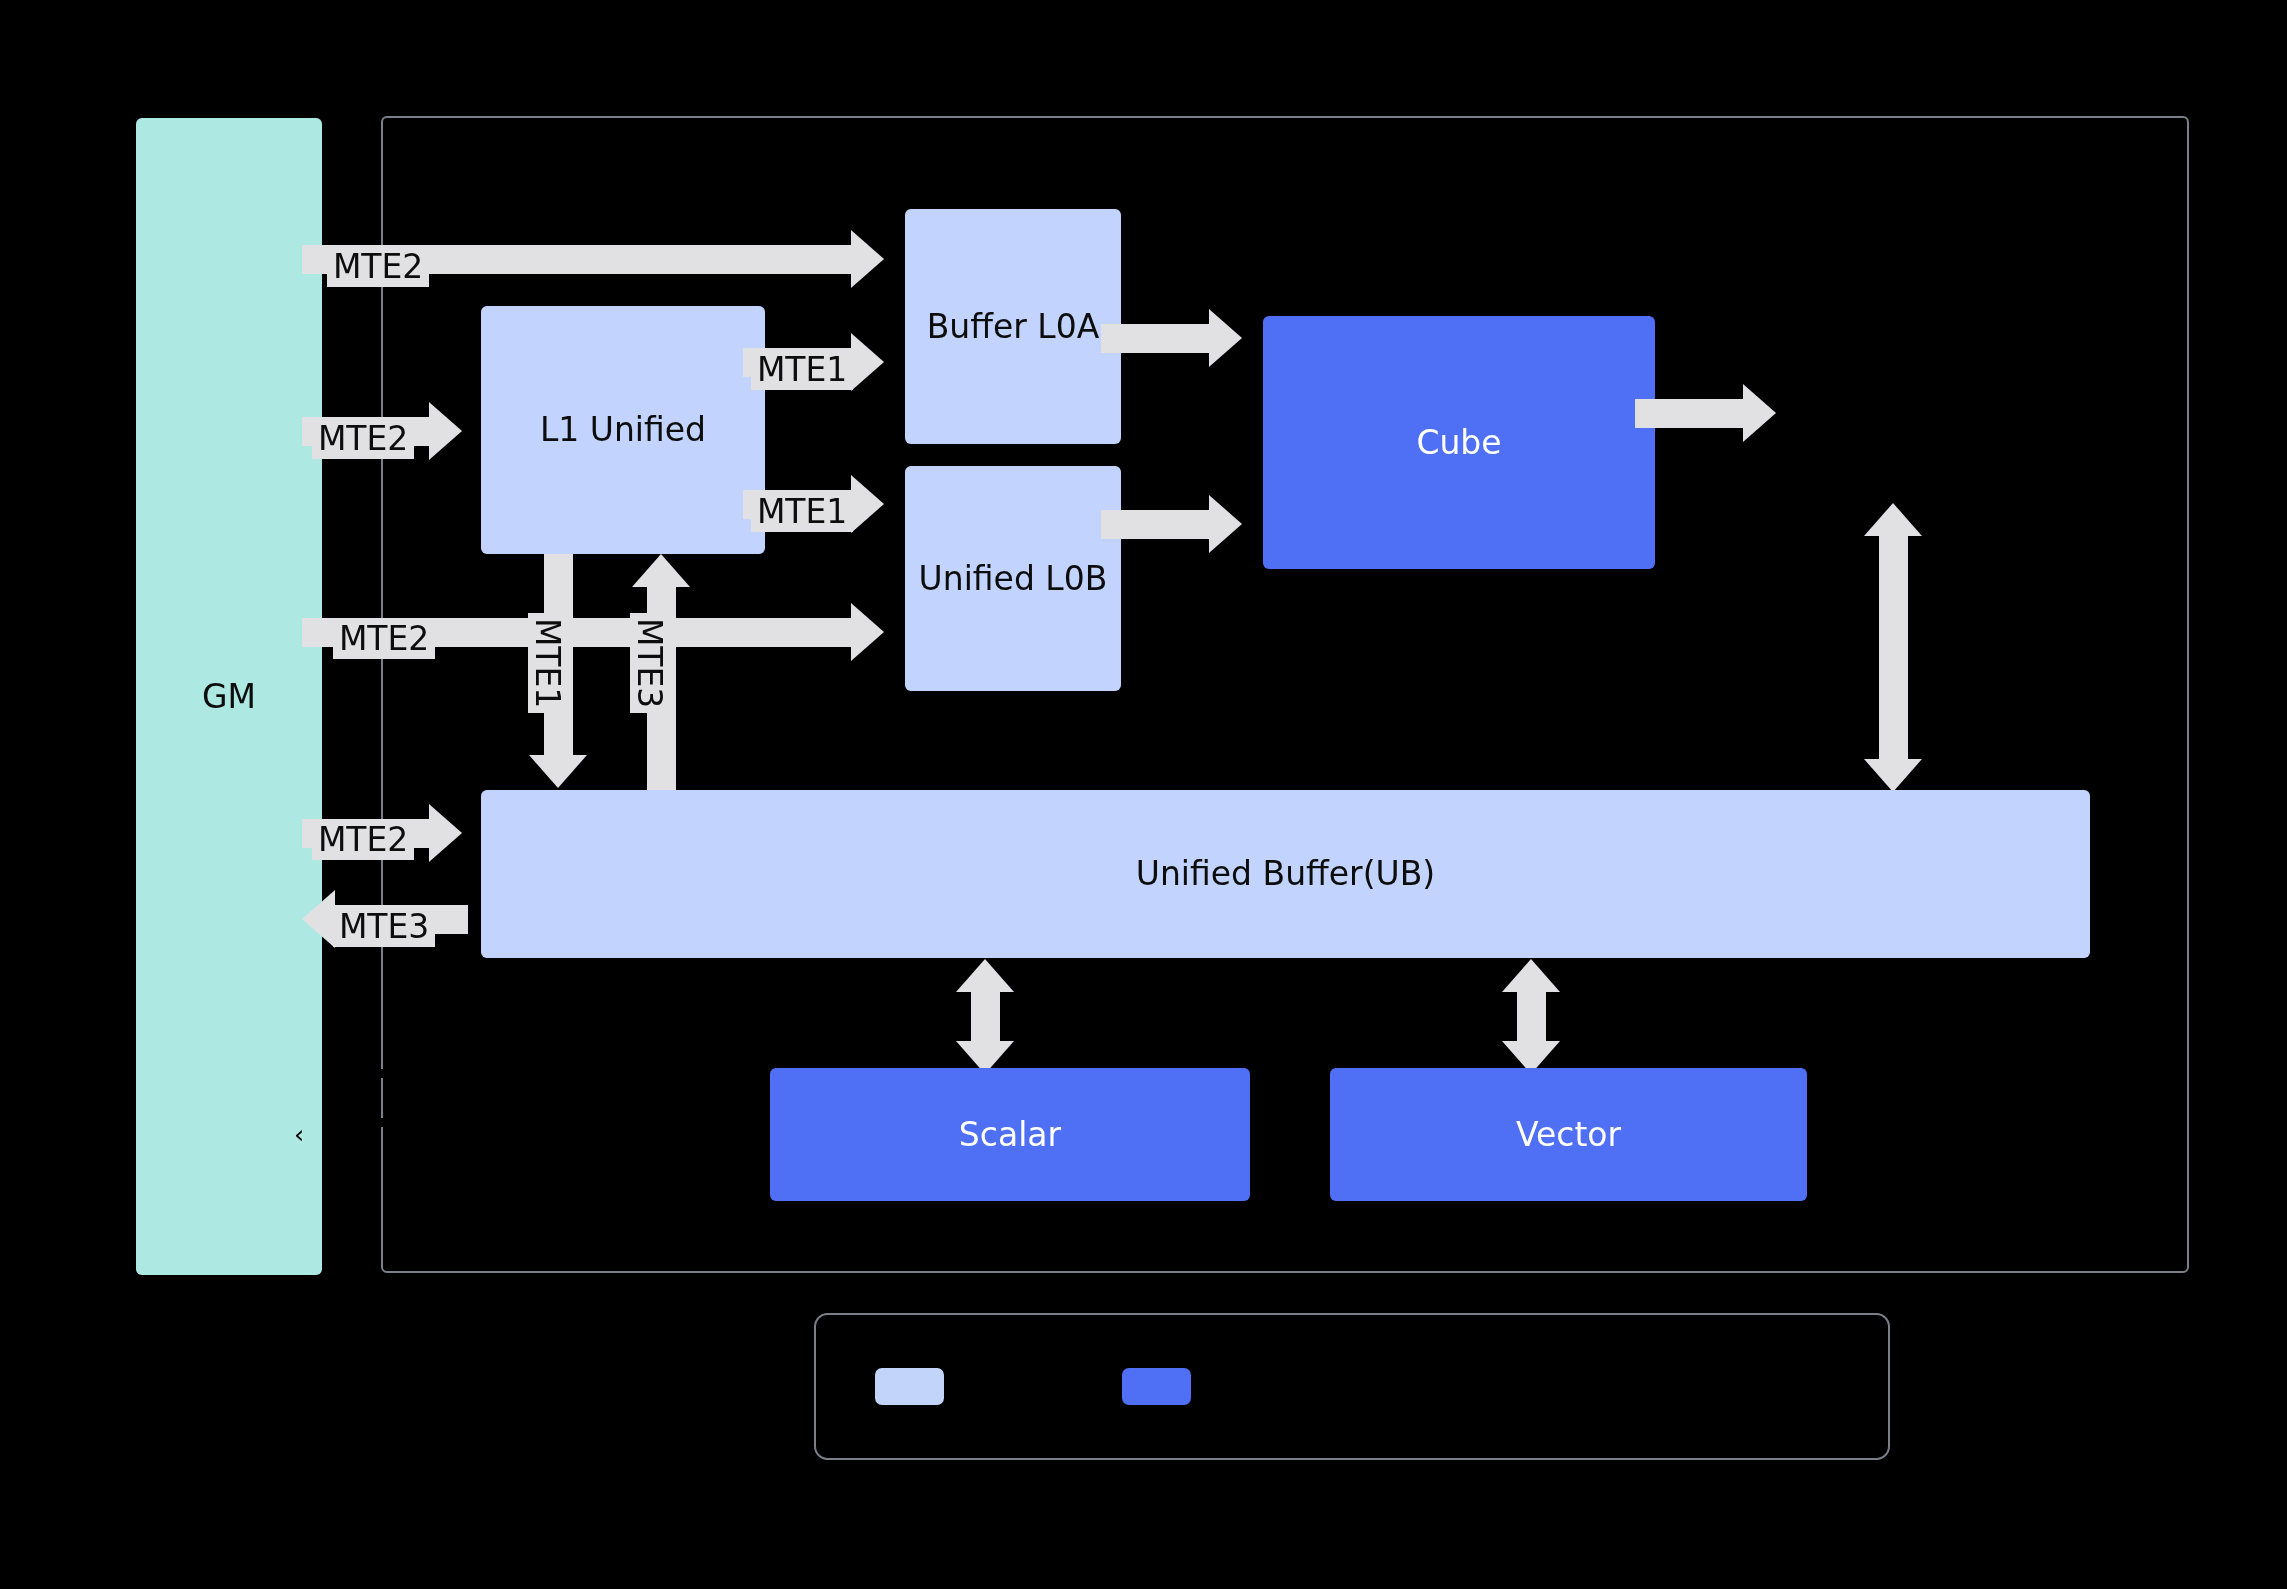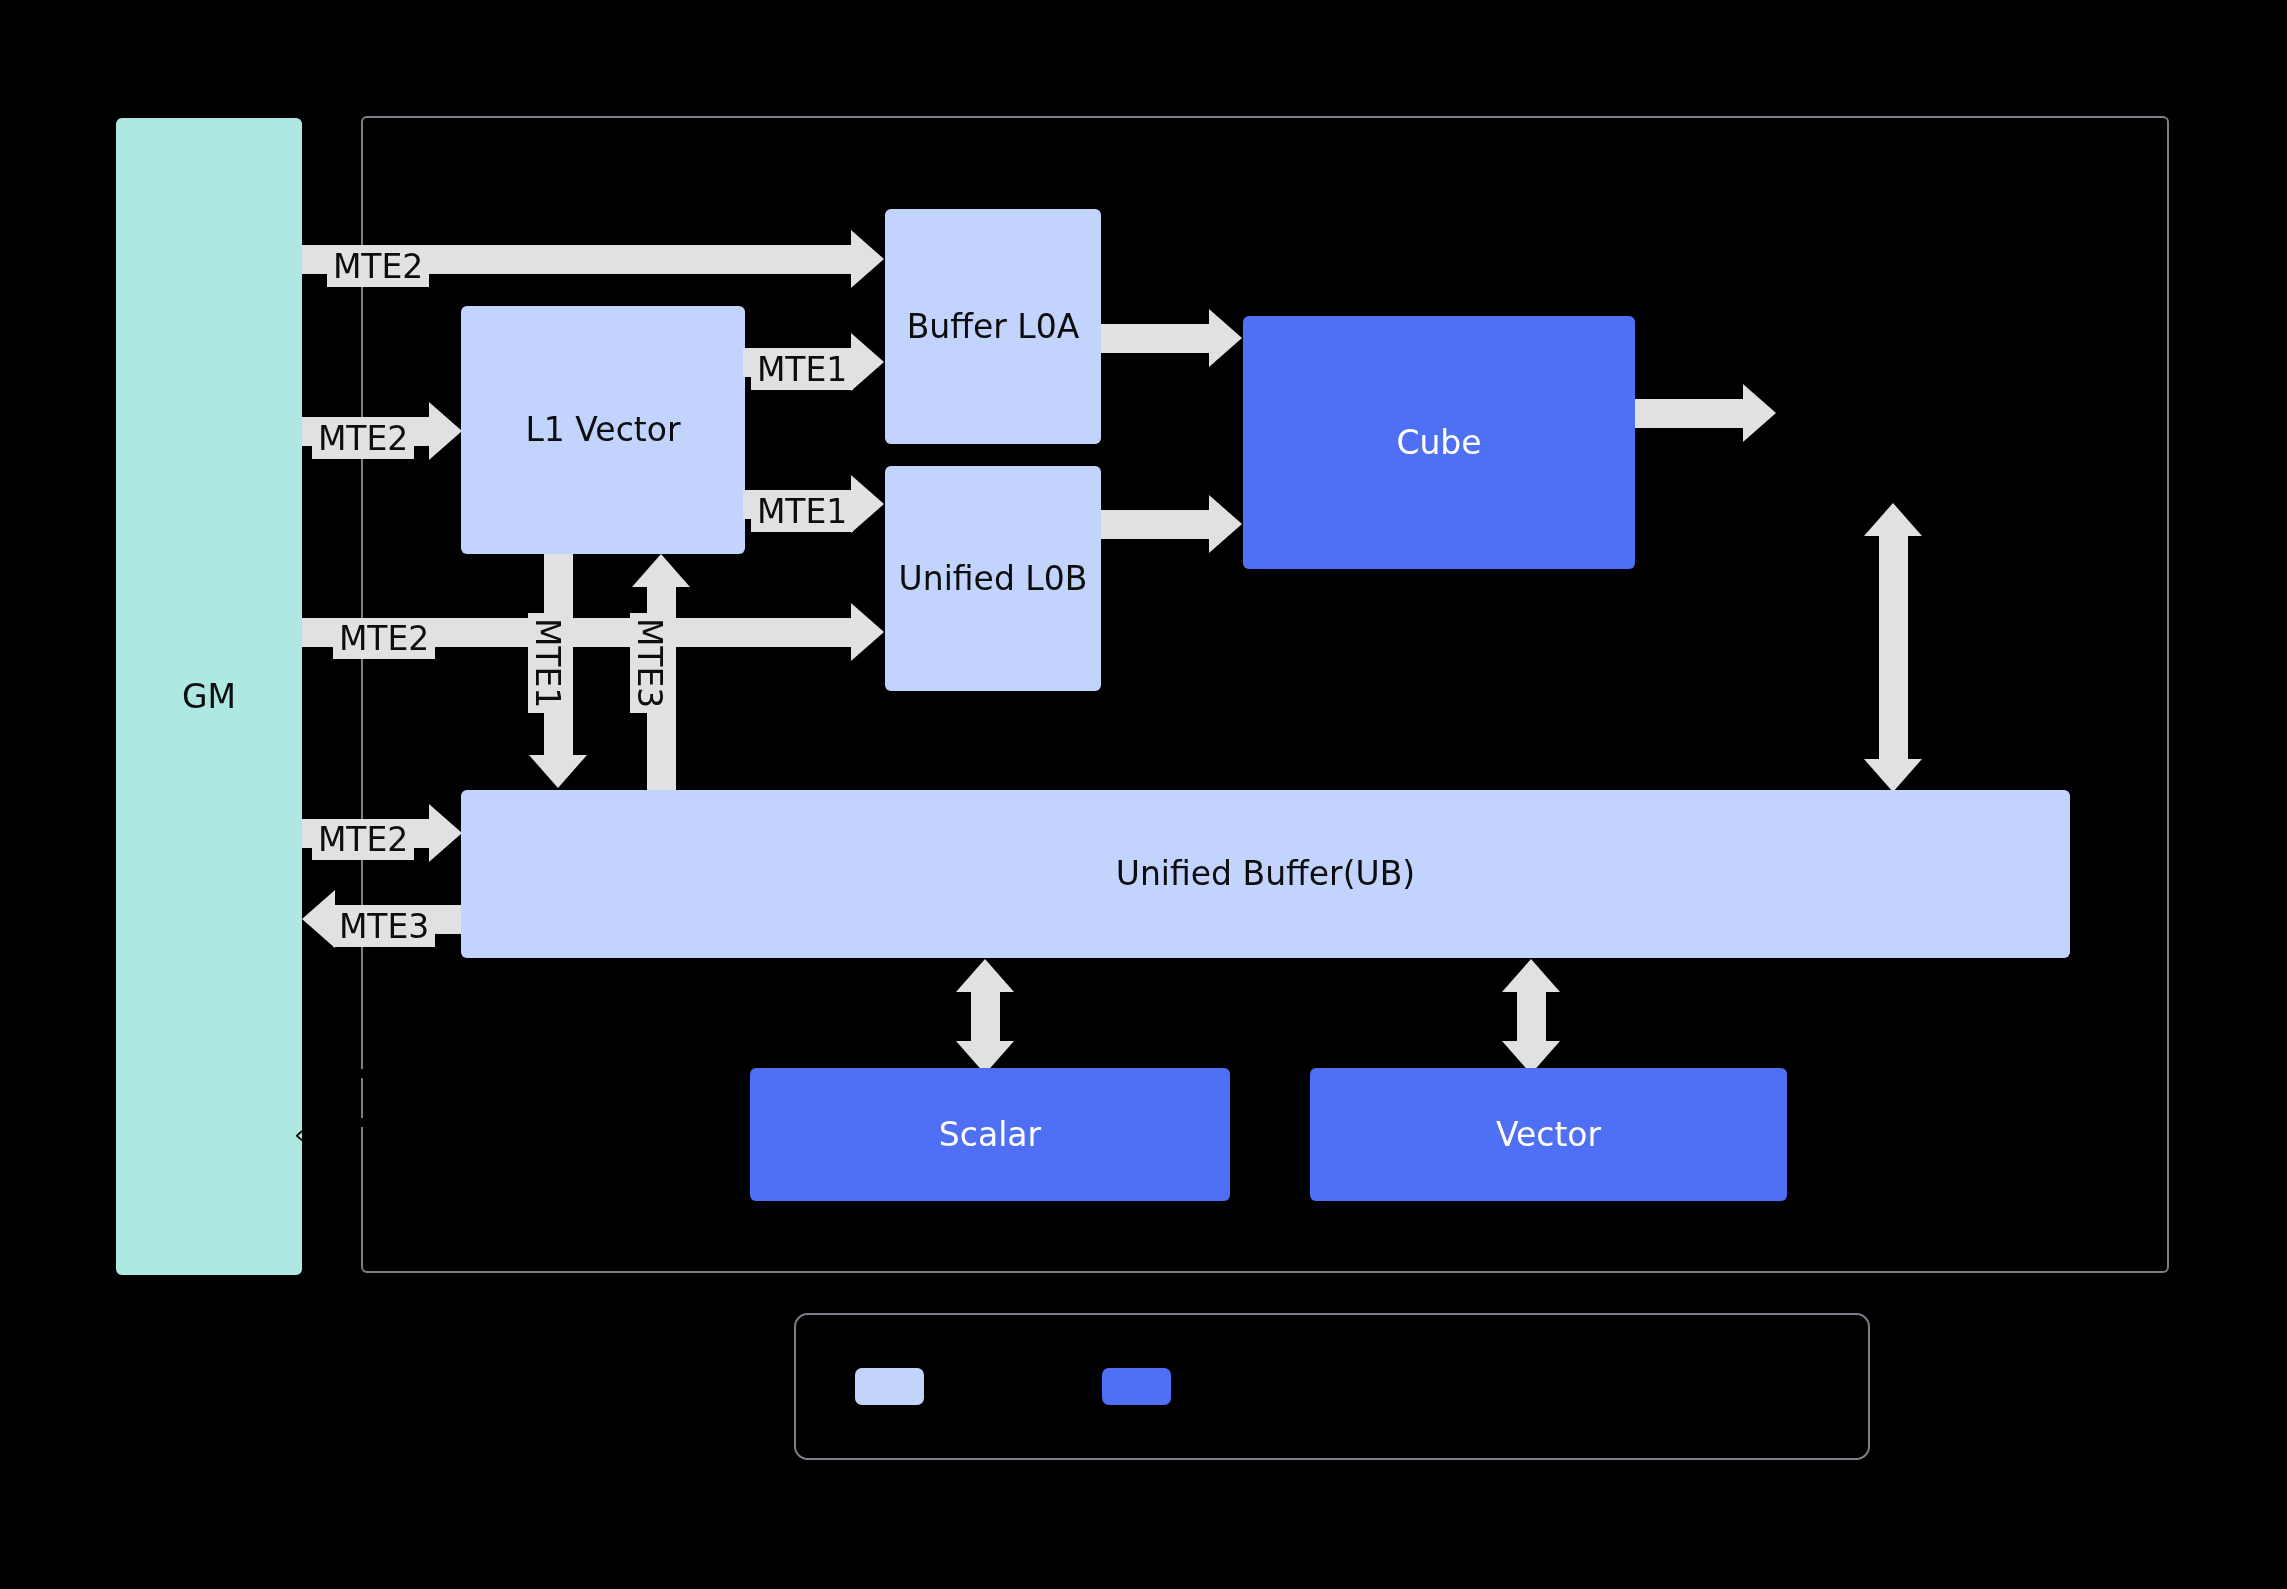--- a/index.html
+++ b/index.html
@@ -1,19 +1,19 @@
 <!DOCTYPE html>
 <html><head>
 <meta charset="utf-8">
 <style>
   html,body{margin:0;padding:0;background:#000;}
   body{width:2288px;height:1590px;position:relative;overflow:hidden;
        font-family:"DejaVu Sans","Liberation Sans",sans-serif;}
   .stage{position:absolute;inset:0;}
-  .abs{position:absolute;box-sizing:border-box;}
+  .abs{position:absolute;box-sizing:border-box;margin-left:20px;}
 
   
   .blk{display:flex;align-items:center;justify-content:center;border-radius:5.9px;
        font-size:33px;color:#0d0d0d;text-align:center;line-height:1.15;}
   .blk.dark{color:#fff;}
 
   
   .frame{border:2.9px solid #7b7f8a;border-radius:5.9px;background:transparent;}
   .frame-tick{position:absolute;left:-2.9px;width:2.9px;height:8.8px;background:#000;}
 
@@ -76,21 +76,21 @@
   </div>
   <div class="alabel" style="left:312px;top:819px;padding:3.9px 5.9px;">MTE2</div>
 
   <div class="arrow" style="left:302px;top:890px;width:167px;height:59px;">
     <div class="shaft" style="left:33px;top:14.7px;width:133px;height:29px;"></div>
     <div class="head left" style="left:0;top:0;"></div>
   </div>
   <div class="alabel" style="left:333px;top:906px;padding:3.9px 5.9px;">MTE3</div>
 
   <div class="abs blk" style="left:461px;top:306px;width:284px;height:248px;background:#c2d4fe;">
-    <span>L1 Vector</span>
+    <span>L1 Unified</span>
   </div>
 
   <div class="arrow" style="left:743px;top:333px;width:147px;height:59px;">
     <div class="shaft" style="left:0;top:14.7px;width:114px;height:29px;"></div>
     <div class="head right" style="left:108px;top:0;"></div>
   </div>
   <div class="alabel" style="left:751px;top:349px;padding:3.9px 5.9px;">MTE1</div>
 
   <div class="arrow" style="left:743px;top:475px;width:147px;height:59px;">
     <div class="shaft" style="left:0;top:14.7px;width:114px;height:29px;"></div>

